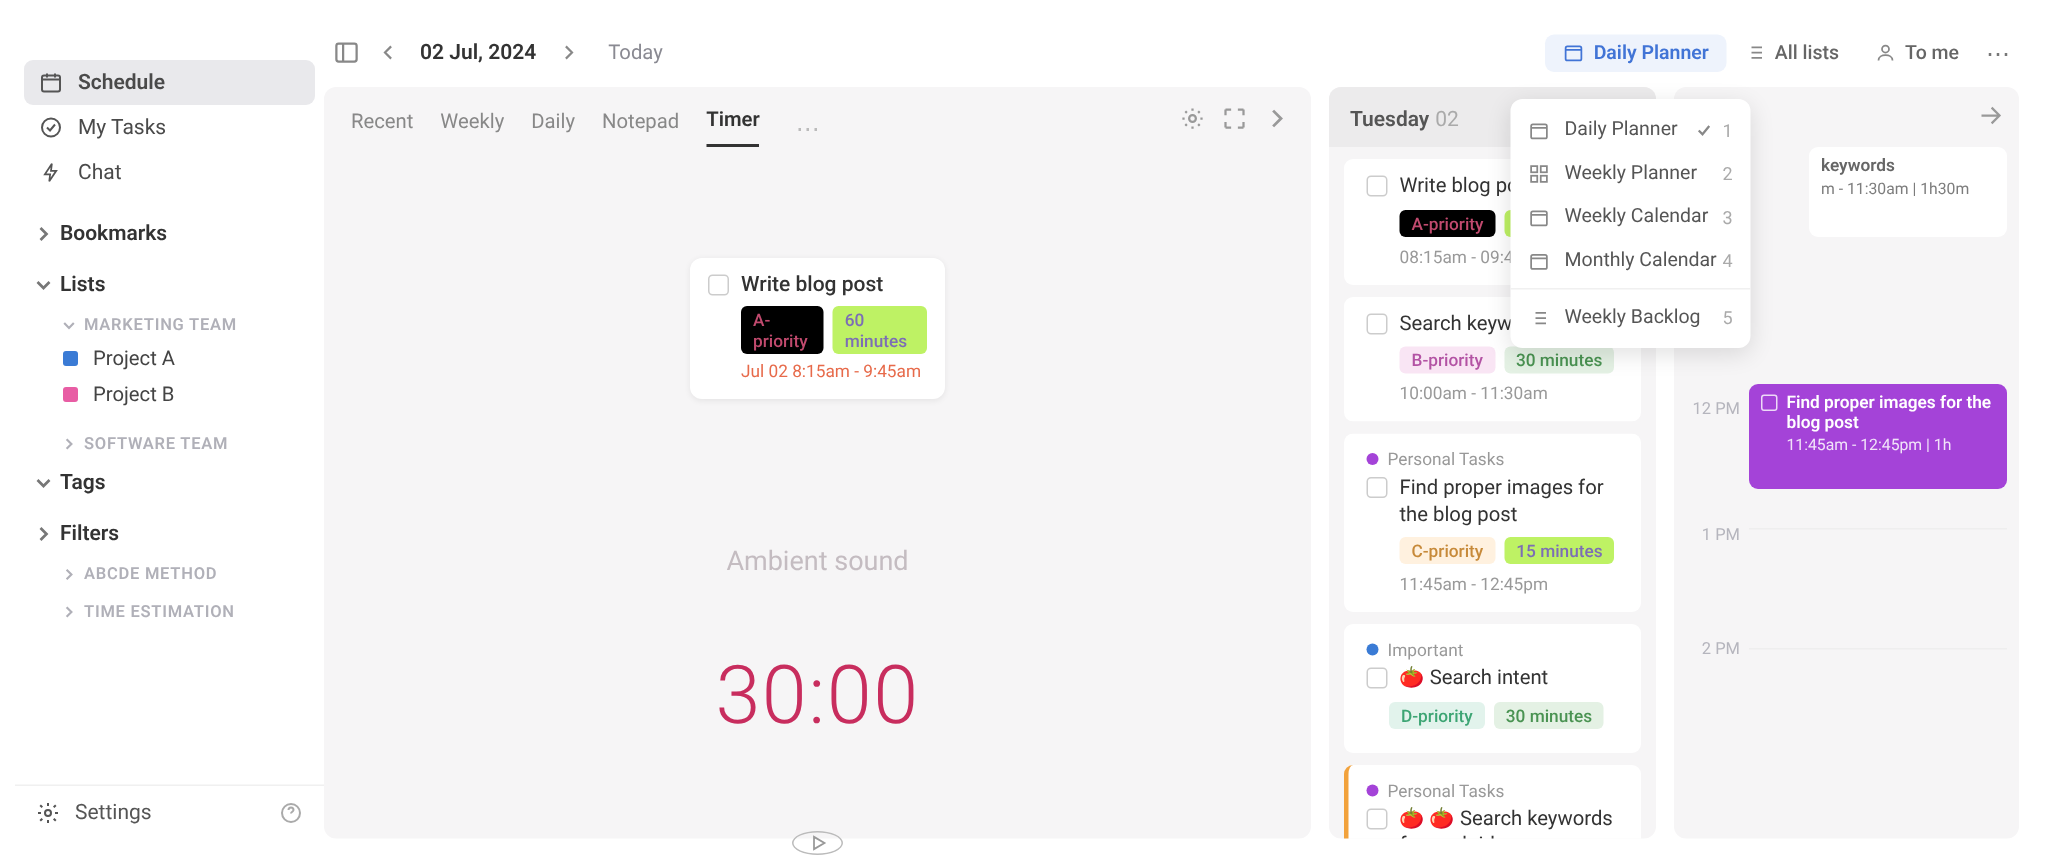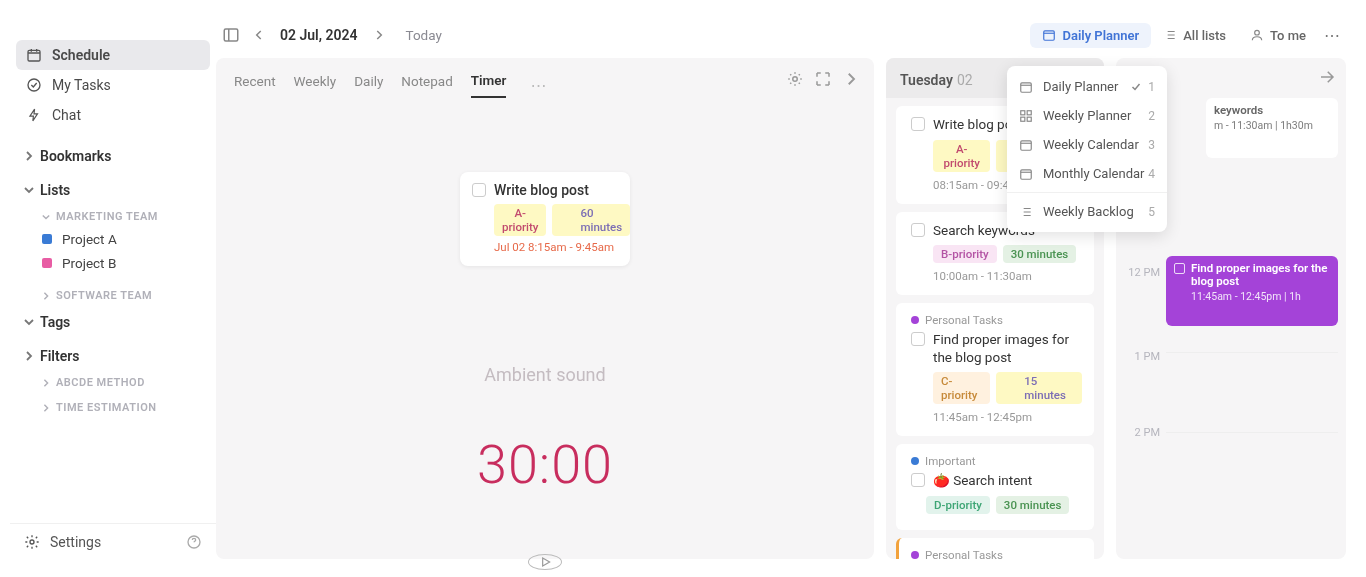--- a/index.html
+++ b/index.html
@@ -132,25 +132,25 @@
     background:#fff; border-radius:8px;
     box-shadow:0 1px 4px rgba(0,0,0,0.07);
     padding:10px 12px 12px;
     margin:34px auto 0;
   }
   .focus-top { display:flex; align-items:flex-start; gap:8px; }
   .focus-check { width:14px; height:14px; border:1.5px solid #ccc; border-radius:3px; flex-shrink:0; margin-top:1px; }
   .focus-title { font-size:14px; color:#333; font-weight:500; }
   .pill-row { display:flex; gap:6px; margin:6px 0 4px 22px; }
   .pill { font-size:11.5px; padding:2px 8px; border-radius:4px; font-weight:500; cursor:pointer; }
-  .pill.a { background:#fef9c3; color:#c14a6e;text-align:center; }
+  .pill.a { background:#000000; color:#c14a6e; }
   .pill.b { background:#f9e5f4; color:#b353a4; }
   .pill.c { background:#fff1df; color:#c78a3a; }
   .pill.d { background:#e2f3ec; color:#3da574; }
-  .pill.time { background:#fef9c3; color:#7c6eb5;padding-left:28px; }
+  .pill.time { background:#bef264; color:#7c6eb5; }
   .pill.timeg { background:#e4f1e4; color:#4a9352; }
   .focus-sched { font-size:11.5px; color:#e76a4a; margin-left:22px; }
 
   .ambient { text-align:center; color:#c4bcc1; font-size:18px; margin-top:58px; }
   .big-time { text-align:center; font-size:54px; font-weight:300; color:#c82d5e; letter-spacing:1px; margin-top:8px; }
   .play-btn { width:34px; height:34px; border:1.5px solid #bbb; border-radius:50%; margin:18px auto 0; display:flex; align-items:center; justify-content:center; cursor:pointer; }
   .play-btn svg { stroke:#999; fill:none; }
 
   
   .tasks-panel {

